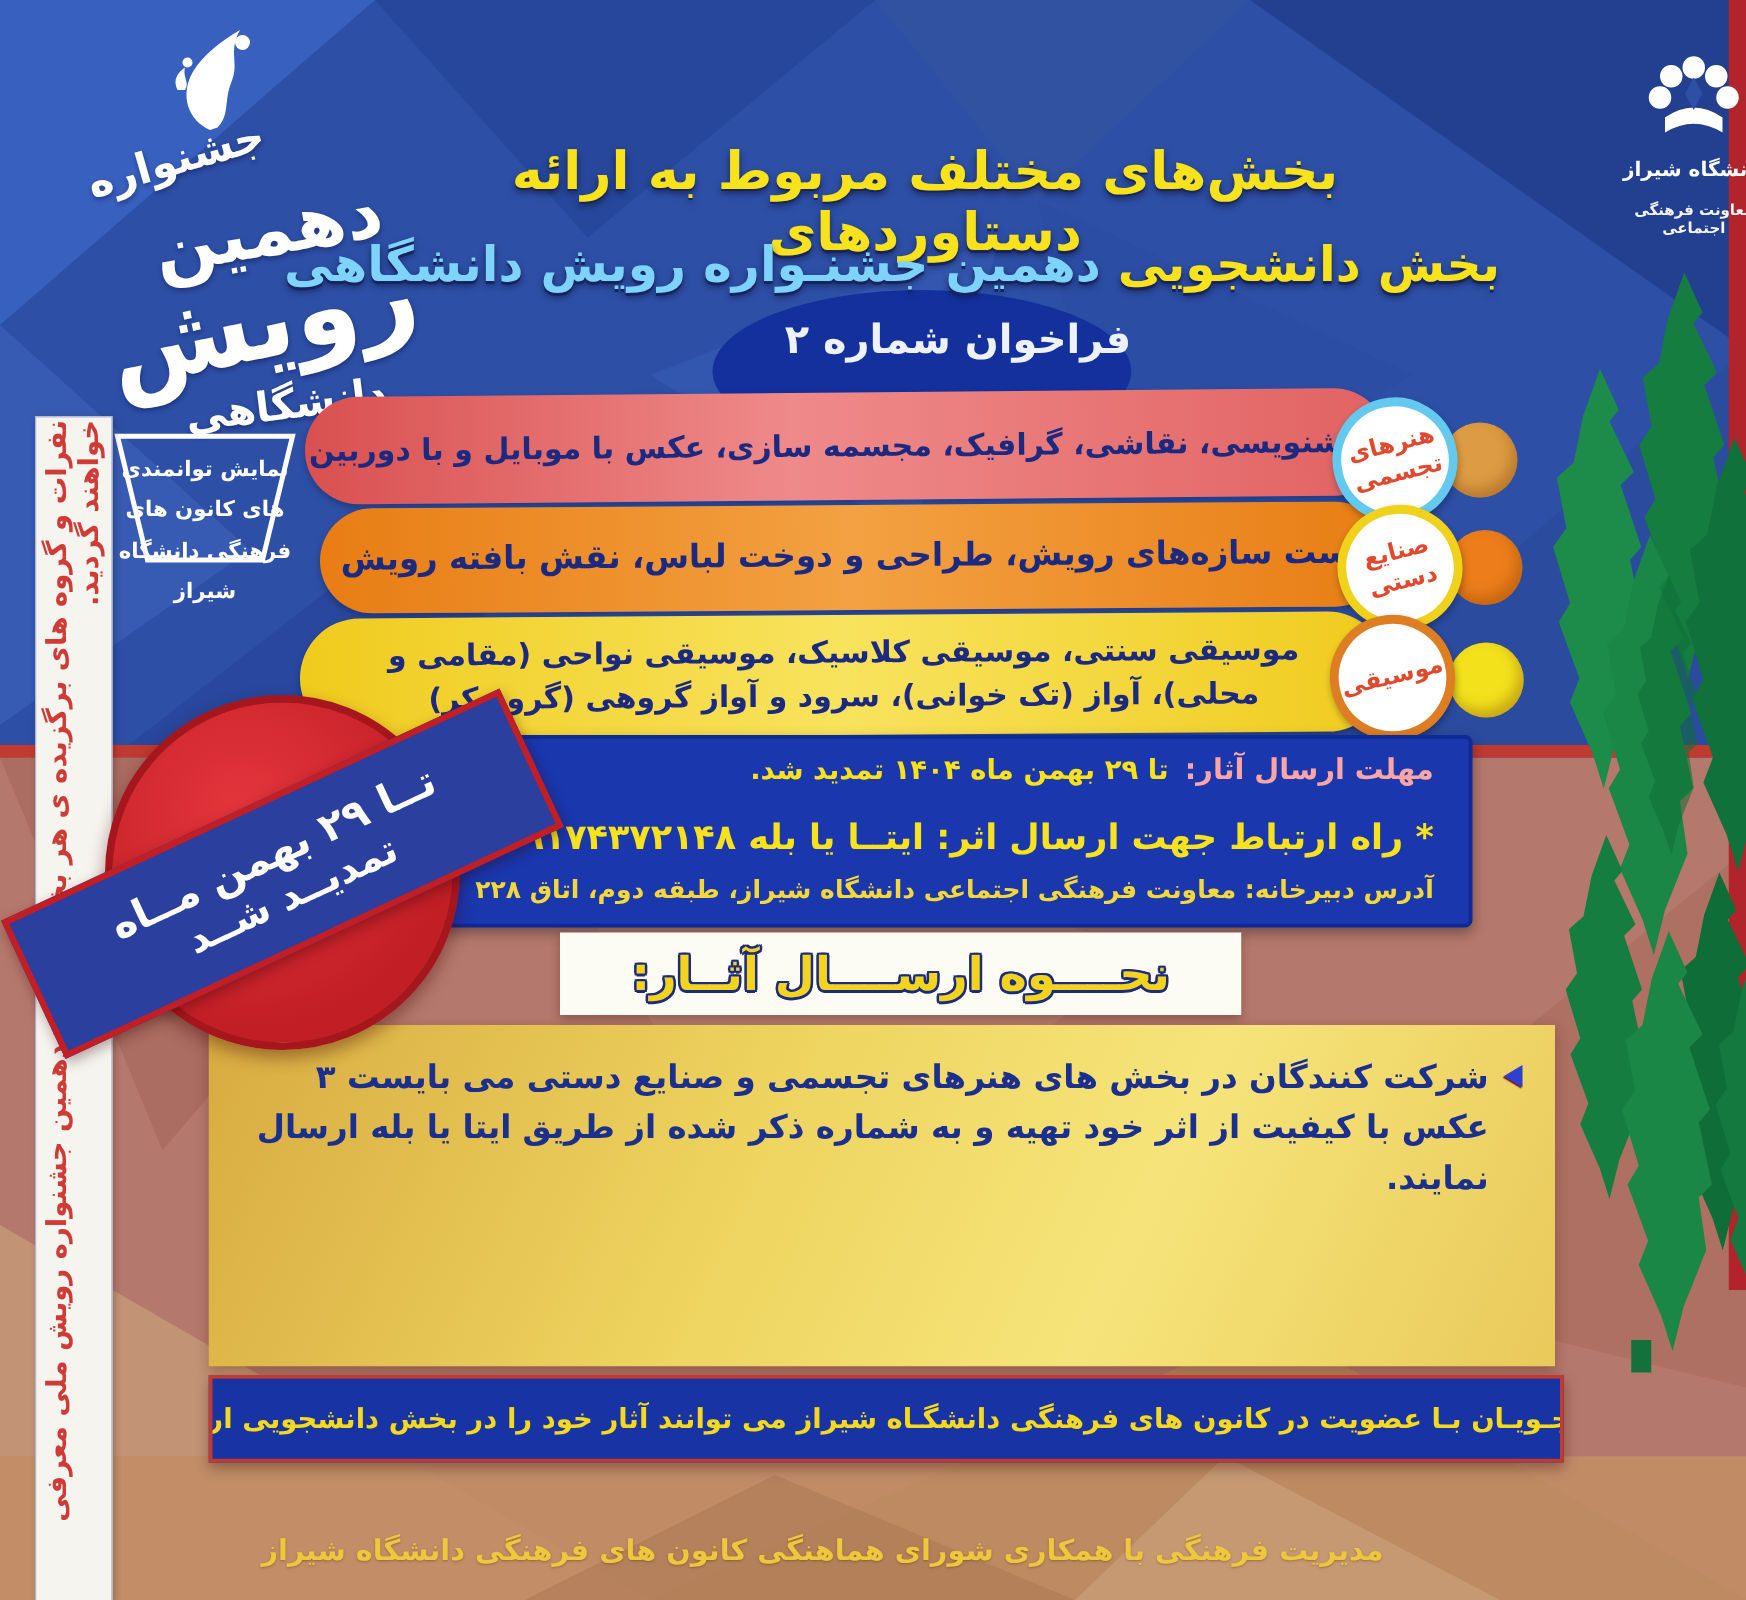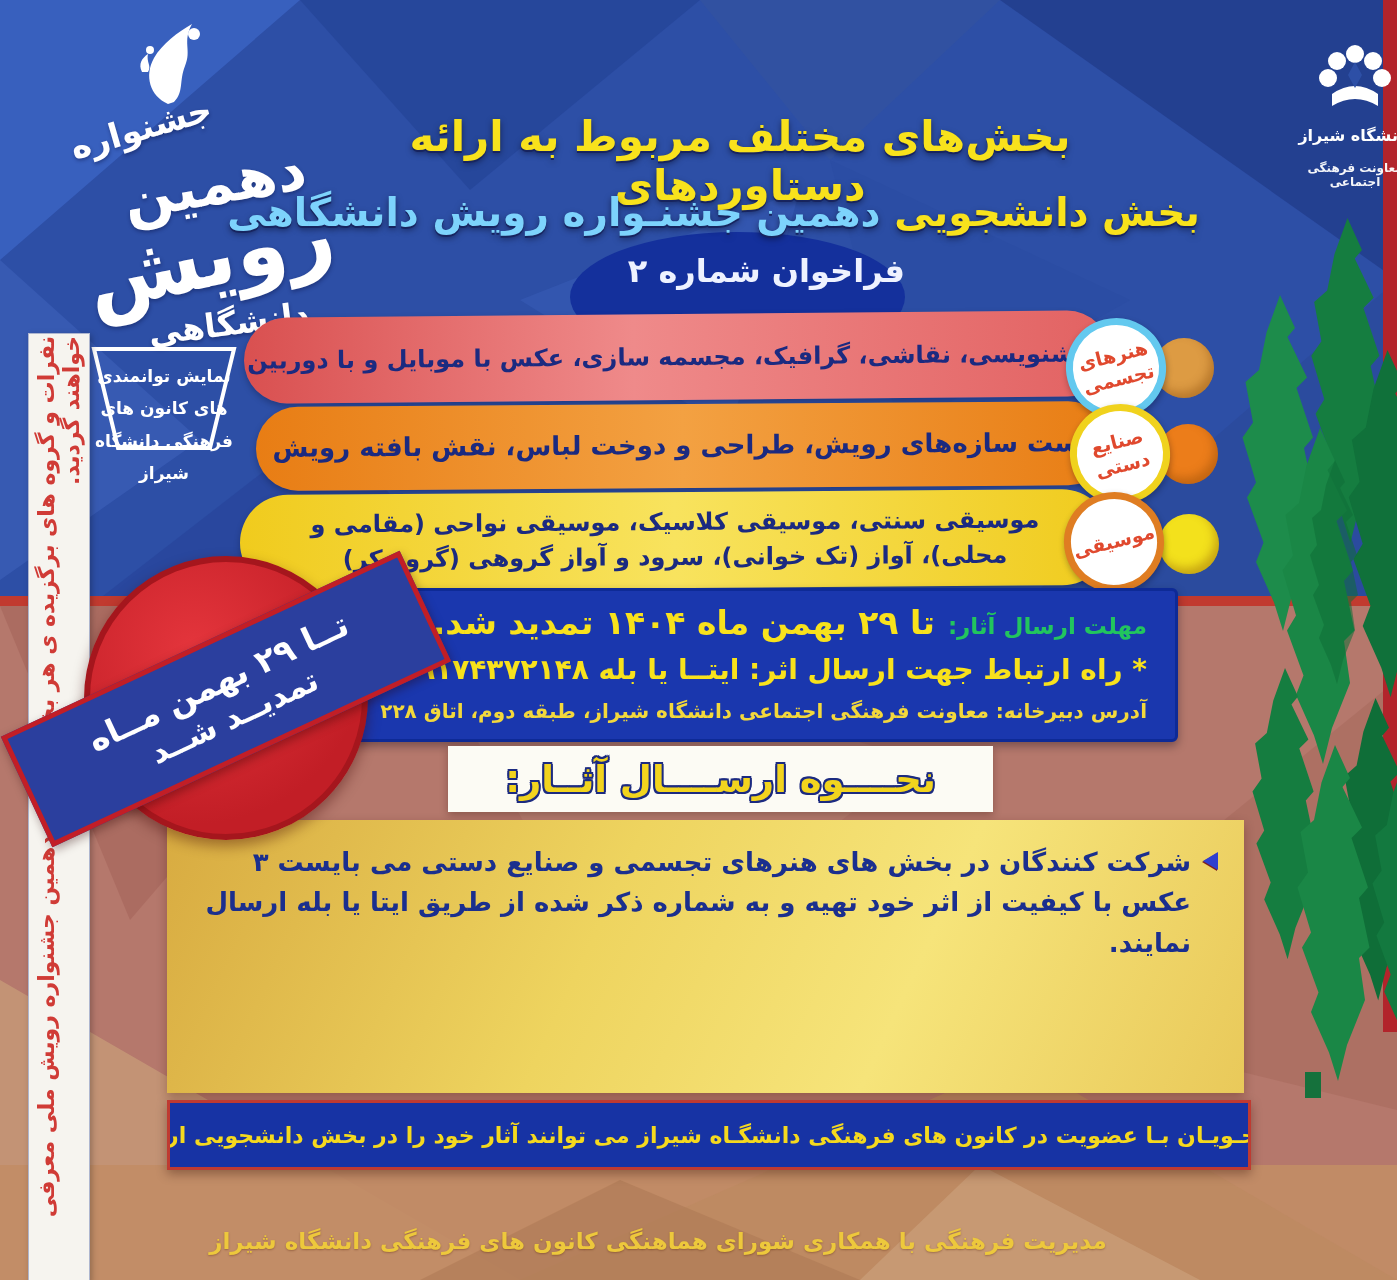--- a/index.html
+++ b/index.html
@@ -100,22 +100,22 @@
   .dot-1{left:1158px; top:424px; background:#ec7d1a;}
   .dot-2{left:1159px; top:514px; background:#f3e11c;}
 
   
   .deadline-box{
     left:350px; top:588px; width:822px; height:148px; background:#1a37ae;
     border:3px solid #0e2a96; border-radius:6px; z-index:12; direction:rtl;
     box-shadow:0 4px 10px rgba(0,0,20,.35);
   }
   .dl-line1{position:absolute; right:28px; top:12px; white-space:nowrap;}
-  .dl-label{color:#22c55e; font-weight:bold; font-size:23px;}
-  .dl-value{color:#f8e21c; font-weight:bold; font-size:33px; margin-right:8px;}
+  .dl-label{color:#fca5a5; font-weight:bold; font-size:23px;}
+  .dl-value{color:#f8e21c; font-weight:bold; font-size:22px; margin-right:8px;}
   .dl-line2{position:absolute; right:28px; top:52px; display:flex; align-items:center; gap:10px;}
   .contact-text{color:#f8e21c; font-weight:bold; font-size:28px; white-space:nowrap;}
   .msgr{width:52px; height:52px; display:flex; align-items:center; justify-content:center;
     color:#fff; font-weight:bold;}
   .eitaa{background:#f08326; border-radius:14px; font-size:34px; font-style:italic;
     font-family:"DejaVu Serif", serif; transform:rotate(-8deg);}
   .bale{background:radial-gradient(circle at 30% 25%, #4fd6ae, #1f9e8f 75%); border-radius:50%;
     font-size:30px;}
   .dl-line3{position:absolute; right:28px; top:108px; color:#f3d83c; font-weight:bold; font-size:20px;
     white-space:nowrap;}

